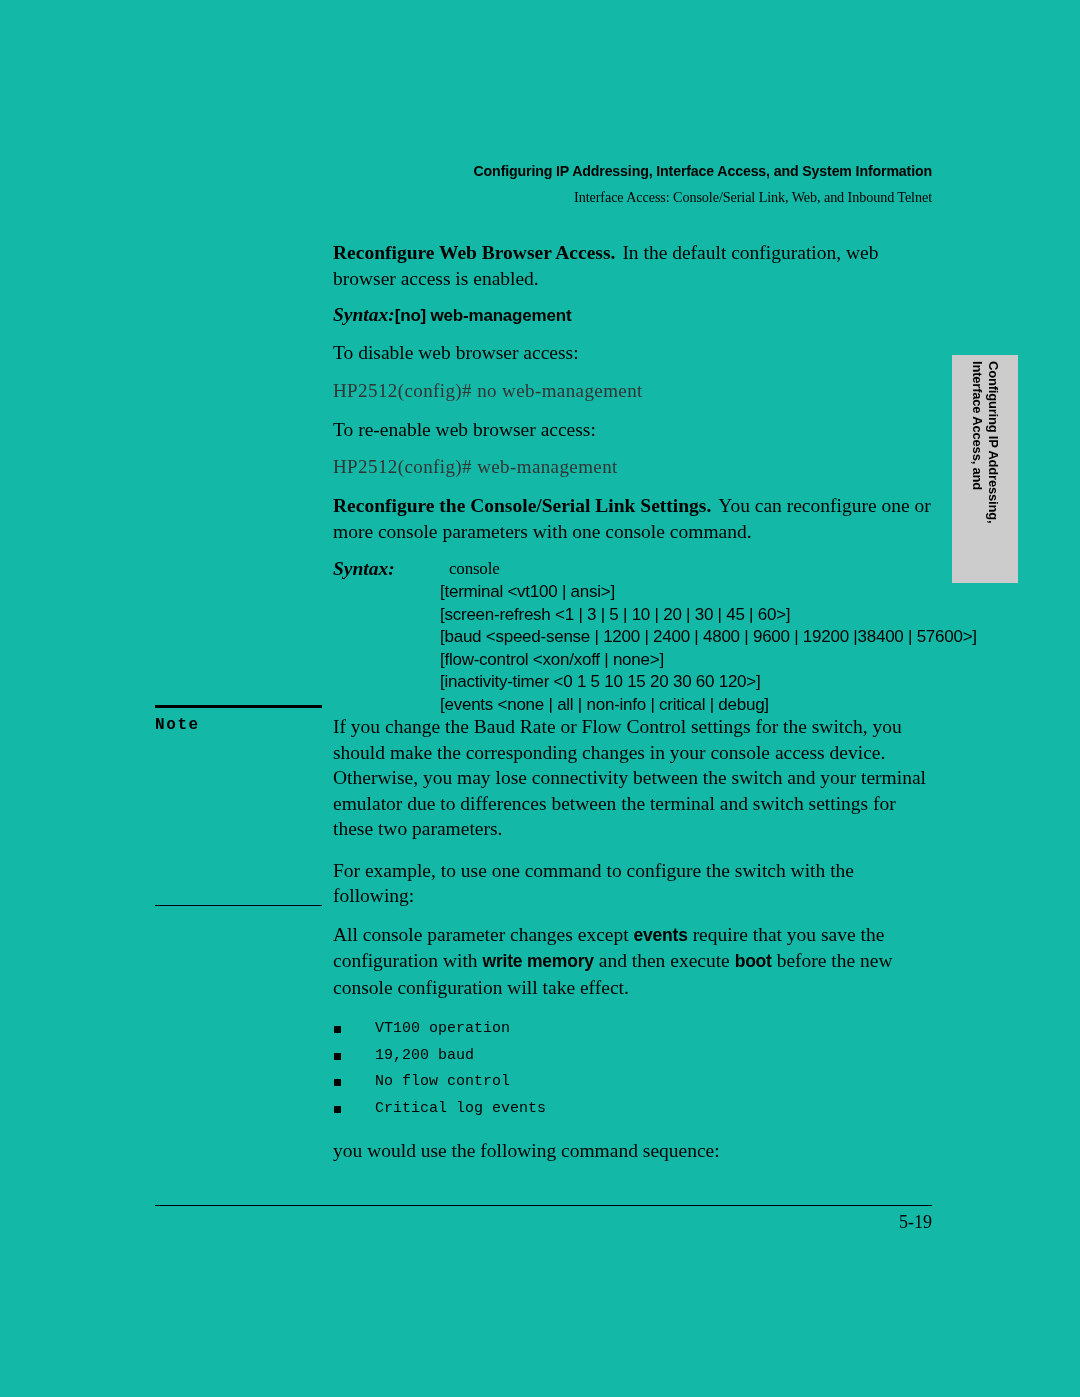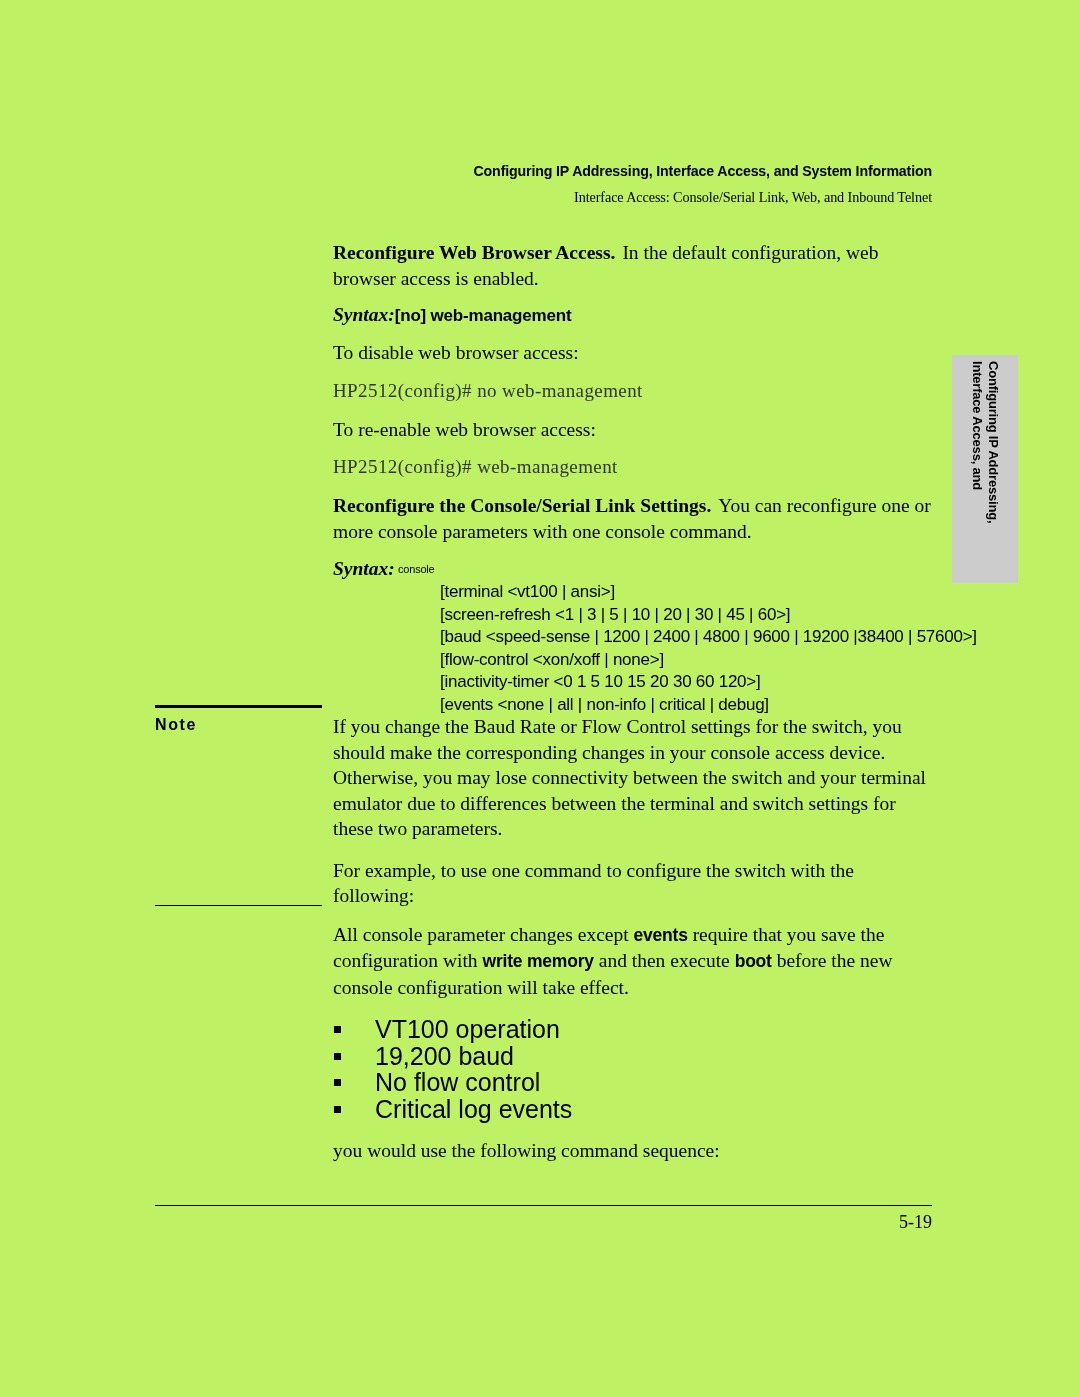--- a/index.html
+++ b/index.html
@@ -4,21 +4,21 @@
 <style>
   html, body {
     margin: 0;
     padding: 0;
     background: #ffffff;
   }
   .page {
     position: relative;
     width: 1080px;
     height: 1397px;
-    background: #bef264;
+    background: #14b8a6;
     overflow: hidden;
     font-family: "Liberation Serif", serif;
     color: #000000;
   }
 
   
   .header {
     position: absolute;
     left: 155px;
     top: 162px;
@@ -149,23 +149,23 @@
     position: absolute;
     left: 0;
     top: 0;
     font-family: "Liberation Serif", serif;
     font-weight: bold;
     font-style: italic;
     font-size: 19.5px;
     line-height: 24px;
   }
   .syntax-block .sb-first {
-    margin-left: 65px;
-    font-family: Liberation Sans, sans-serif;
-    font-size: 11px;
+    margin-left: 116px;
+    font-family: Liberation Serif, serif;
+    font-size: 17px;
     line-height: 24px;
     letter-spacing: -0.2px;
     white-space: nowrap;
   }
   .syntax-block .sb-opt {
     margin-left: 107px;
     font-family: "Liberation Sans", sans-serif;
     font-size: 17px;
     line-height: 22.5px;
     letter-spacing: -0.25px;
@@ -186,42 +186,42 @@
     left: 155px;
     top: 905px;
     width: 167px;
     height: 1.2px;
     background: #000000;
   }
   .note-label {
     position: absolute;
     left: 155px;
     top: 716px;
-    font-family: Liberation Sans, sans-serif;
+    font-family: Liberation Mono, monospace;
     font-weight: bold;
     font-size: 16px;
     letter-spacing: 1.6px;
   }
   .note-body {
     position: absolute;
     left: 333px;
     top: 714px;
     width: 600px;
   }
 
   
   .bullets {
     list-style: none;
     margin: 0 0 16px 0;
     padding: 0;
   }
   .bullets li {
     position: relative;
-    font-family: Liberation Sans, sans-serif;
-    font-size: 25px;
+    font-family: Liberation Mono, monospace;
+    font-size: 15px;
     line-height: 26.5px;
     padding-left: 42px;
   }
   .bullets li .sq {
     position: absolute;
     left: 1px;
     top: 10px;
     width: 7px;
     height: 7px;
     background: #000000;

